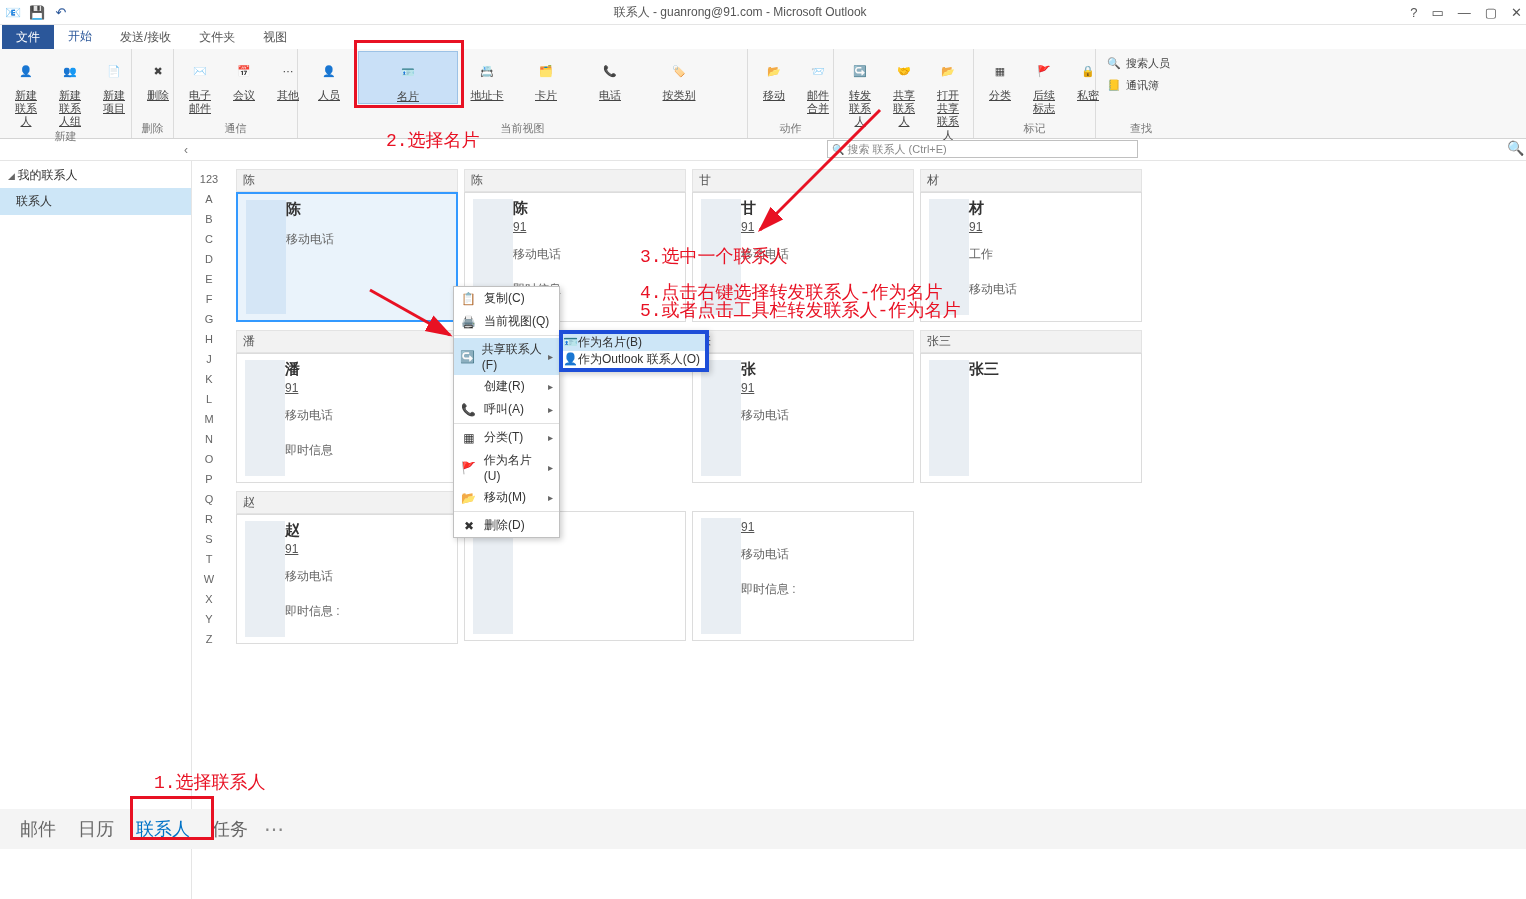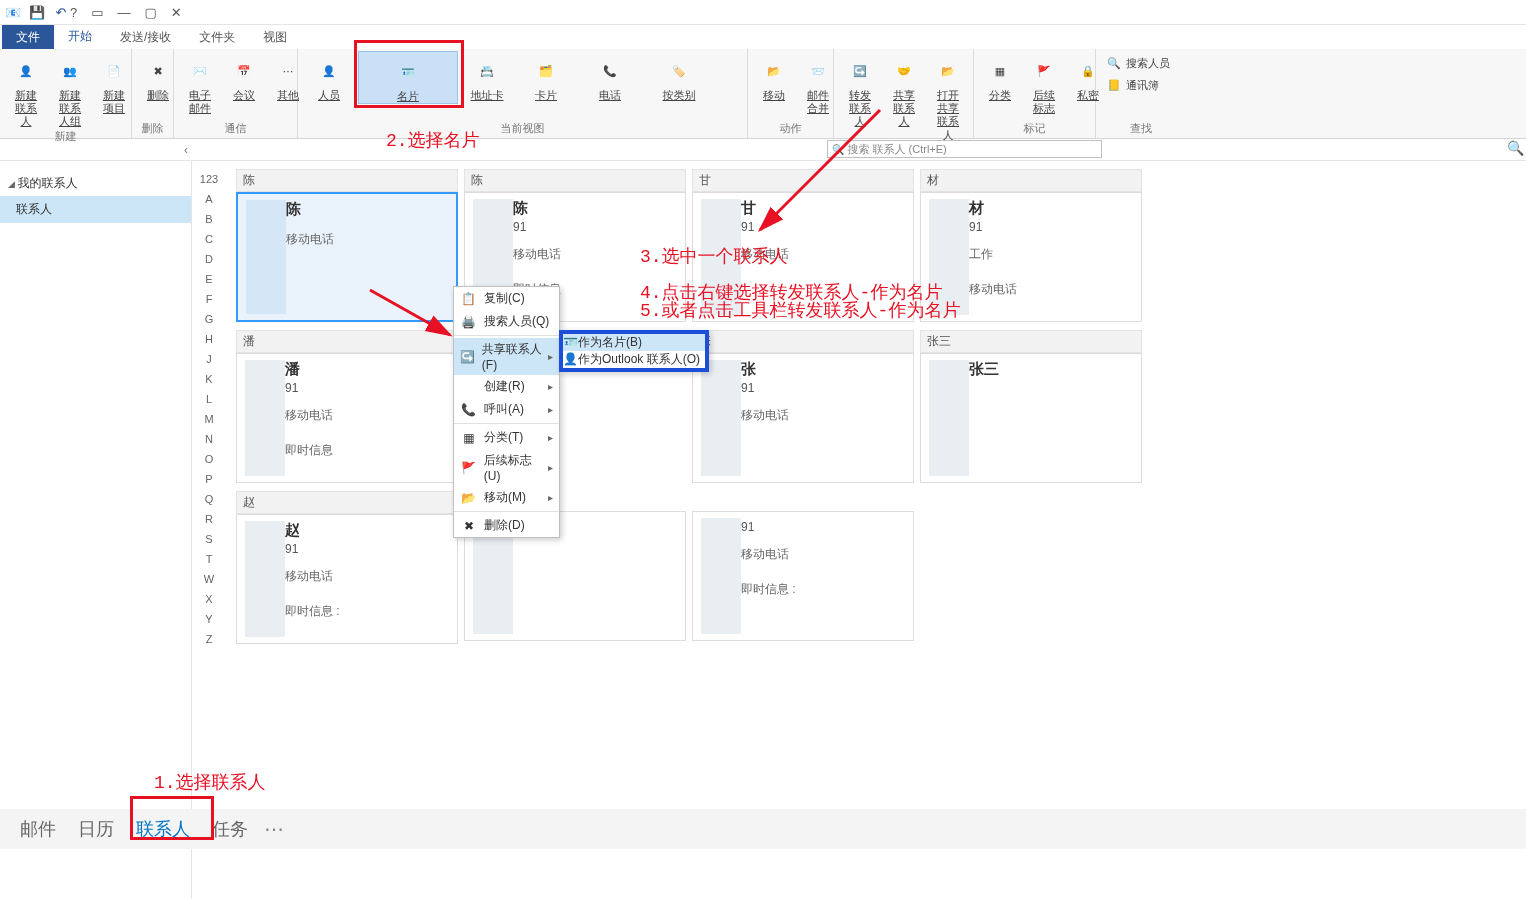--- a/index.html
+++ b/index.html
@@ -31,47 +31,47 @@
 .rgroup .gname { text-align:center; font-size:11px; color:#777; padding-bottom:2px; }
 .viewbtn { background:#c9e0f7; border:1px solid #9cc2e6; }
 .side-stack { display:flex; flex-direction:column; gap:2px; padding-top:2px; }
 
 .highlight-red { position:absolute; border:3px solid #e81123; pointer-events:none; }
 
 
 .toolrow { display:flex; height:22px; border-bottom:1px solid #e5e5e5; }
 .toolrow .leftcol { width:192px; display:flex; align-items:center; justify-content:flex-end; padding-right:4px; color:#777; }
 .toolrow .midcol { flex:1; position:relative; }
-.searchbox { position:absolute; left:635px; top:1px; width:275px; height:18px; border:1px solid #c0c0c0; font-size:11px; color:#888; padding:1px 4px; background:#fff; }
+.searchbox { position:absolute; left:635px; top:1px; width:311px; height:18px; border:1px solid #c0c0c0; font-size:11px; color:#888; padding:1px 4px; background:#fff; }
 .searchbox::before { content:"🔍"; font-size:10px; margin-right:3px; color:#999; }
 .zoom { position:absolute; right:2px; top:1px; width:16px; height:16px; font-size:14px; color:#555; display:flex; align-items:center; justify-content:center; }
 
 
 .main { display:flex; height:740px; }
 .sidebar { width:192px; border-right:1px solid #e5e5e5; background:#fff; }
-.sidebar .hdr { font-size:12px; padding:6px 8px 4px 8px; color:#333;margin-top:8px; }
+.sidebar .hdr { font-size:12px; padding:6px 8px 4px 8px; color:#333; }
 .sidebar .hdr::before { content:"◢ "; font-size:9px; color:#666; }
 .sidebar .item { padding:5px 16px; font-size:12px; color:#333; }
 .sidebar .item.sel { background:#cde6f7; }
 .sidebar .link { padding:10px 8px; font-size:12px; color:#0072c6; cursor:default; }
 
 .content { flex:1; display:flex; position:relative; padding-left:0; }
 .az { width:34px; display:flex; flex-direction:column; align-items:center; padding-top:8px; color:#666; font-size:11px; }
 .az div { height:20px; display:flex; align-items:center; cursor:default; }
 
 .cards { flex:1; padding:8px 10px; position:relative; }
 .row { display:flex; gap:6px; margin-bottom:8px; }
 .pair { width:222px; display:flex; flex-direction:column; }
 .grp { font-size:12px; color:#555; padding:2px 6px; background:#f2f2f2; border:1px solid #e3e3e3; }
 .card { border:1px solid #dcdcdc; height:130px; background:#fff; display:flex; flex-direction:column; }
 .card .band { width:40px; background:#e9eef3; }
 .card .body { flex:1; padding:6px 8px; display:flex; }
 .card .txt { flex:1; }
 .card .nm { font-size:15px; font-weight:600; color:#333; margin-bottom:2px; }
-.card .sub { font-size:12px; color:#555; margin-bottom:12px; }
+.card .sub { font-size:12px; color:#555; margin-bottom:12px;text-decoration:underline; }
 .card .fld { font-size:12px; color:#666; margin-bottom:18px; }
 .card .fld2 { font-size:12px; color:#666; }
 .card.sel { border:2px solid #3399ff; background:#eaf3fb; }
 .card.sel .band { background:#d5e6f6; }
 
 
 .ctx { position:absolute; left:453px; top:286px; width:107px; background:#fff; border:1px solid #c0c0c0; box-shadow:2px 2px 6px rgba(0,0,0,.2); z-index:50; }
 .ctx .ci { display:flex; align-items:center; padding:3px 6px; font-size:12px; color:#333; cursor:default; position:relative; }
 .ctx .ci .cicon { width:18px; height:16px; display:flex; align-items:center; justify-content:center; margin-right:6px; font-size:12px; }
 .ctx .ci .arrow { margin-left:auto; font-size:10px; color:#666; }
@@ -92,20 +92,21 @@
 </style>
 </head>
 <body>
 
 <div class="titlebar">
   <div class="quick">
     <span class="q-icon">📧</span>
     <span class="q-icon">💾</span>
     <span class="q-icon">↶</span>
   </div>
+  <div class="title">联系人 - guanrong@91.com - Microsoft Outlook</div>
   <div class="wctrl">
     <span>?</span>
     <span>▭</span>
     <span>—</span>
     <span>▢</span>
     <span>✕</span>
   </div>
 </div>
 
 <div class="tabs">
@@ -454,21 +455,21 @@
   </div>
 </div>
 
 <div class="ctx">
   <div class="ci">
       <span class="cicon">📋</span>
       <span>复制(C)</span>
     </div>
   <div class="ci">
       <span class="cicon">🖨️</span>
-      <span>搜索人员(Q)</span>
+      <span>当前视图(Q)</span>
     </div>
   <div class="sep"></div>
   <div class="ci hover">
       <span class="cicon">↪️</span>
       <span>共享联系人(F)</span>
       <span class="arrow">▸</span>
     </div>
   <div class="ci">
       <span class="cicon"></span>
       <span>创建(R)</span>
@@ -480,21 +481,21 @@
       <span class="arrow">▸</span>
     </div>
   <div class="sep"></div>
   <div class="ci">
       <span class="cicon">▦</span>
       <span>分类(T)</span>
       <span class="arrow">▸</span>
     </div>
   <div class="ci">
       <span class="cicon">🚩</span>
-      <span>后续标志(U)</span>
+      <span>作为名片(U)</span>
       <span class="arrow">▸</span>
     </div>
   <div class="ci">
       <span class="cicon">📂</span>
       <span>移动(M)</span>
       <span class="arrow">▸</span>
     </div>
   <div class="sep"></div>
   <div class="ci">
       <span class="cicon">✖</span>

